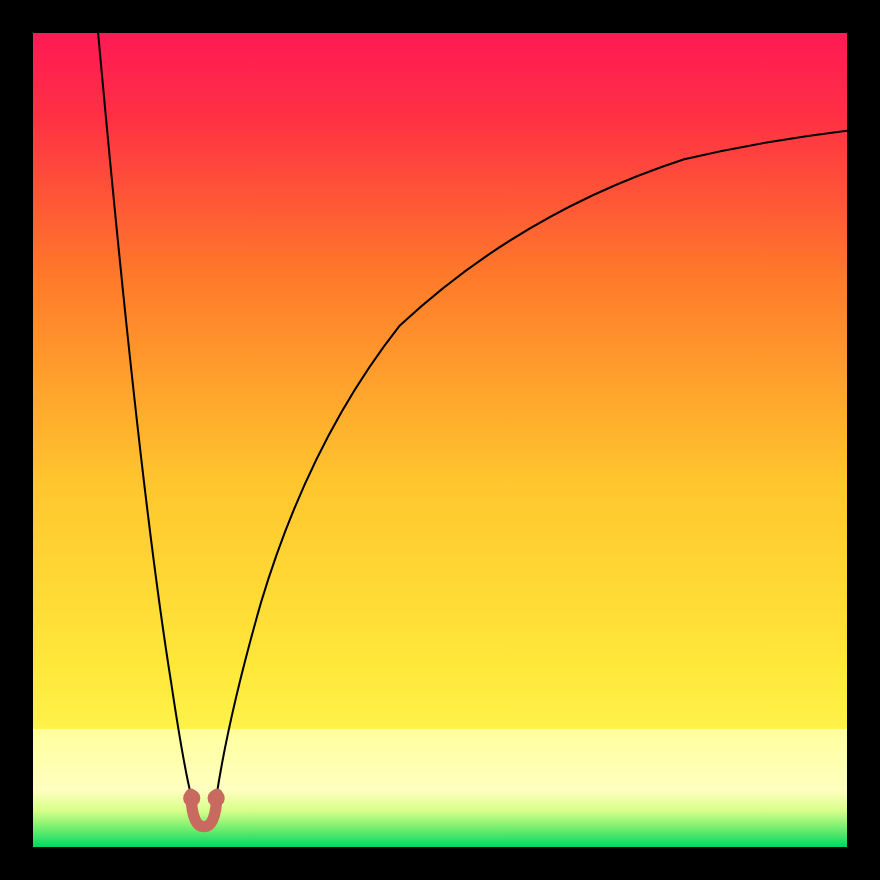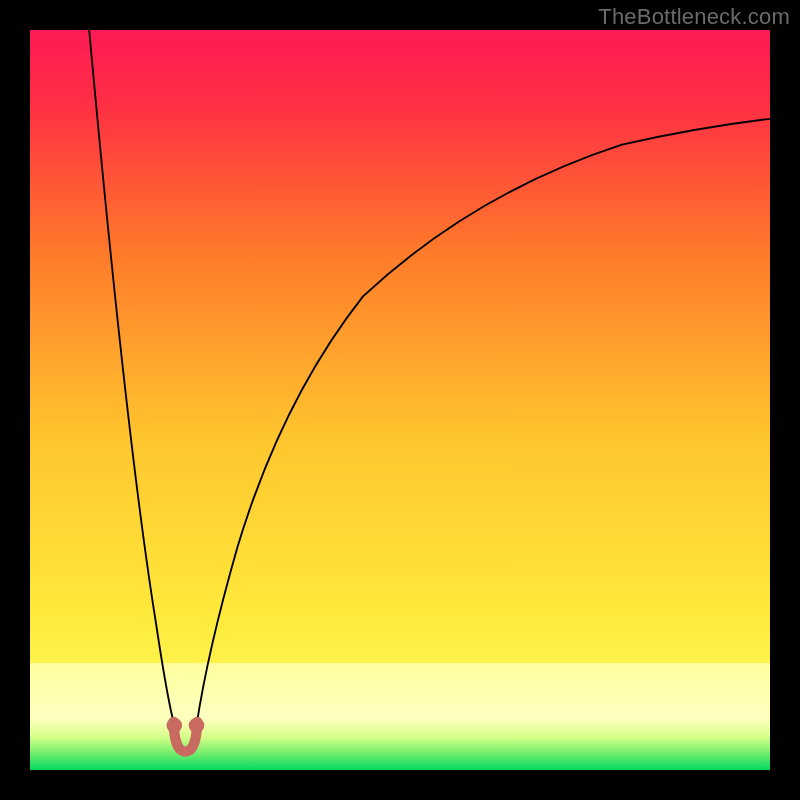--- a/index.html
+++ b/index.html
@@ -40,21 +40,20 @@
     font-weight: 400;
     color: #6a6a6a;
     letter-spacing: 0.2px;
   }
 </style>
 </head>
 <body>
 
 <div class="frame">
 
-  <div class="watermark">TheBottleneck.com</div>
 
   <div class="plot-area">
 
     <svg class="gradient-bg" width="740" height="740" viewBox="0 0 740 740" preserveAspectRatio="none">
       <defs>
         <linearGradient id="heat" x1="0" y1="0" x2="0" y2="1">
           <stop offset="0" stop-color="#ff1a55"></stop>
           <stop offset="0.10" stop-color="#ff2f44"></stop>
           <stop offset="0.30" stop-color="#ff7a2a"></stop>
           <stop offset="0.55" stop-color="#ffc52e"></stop>

